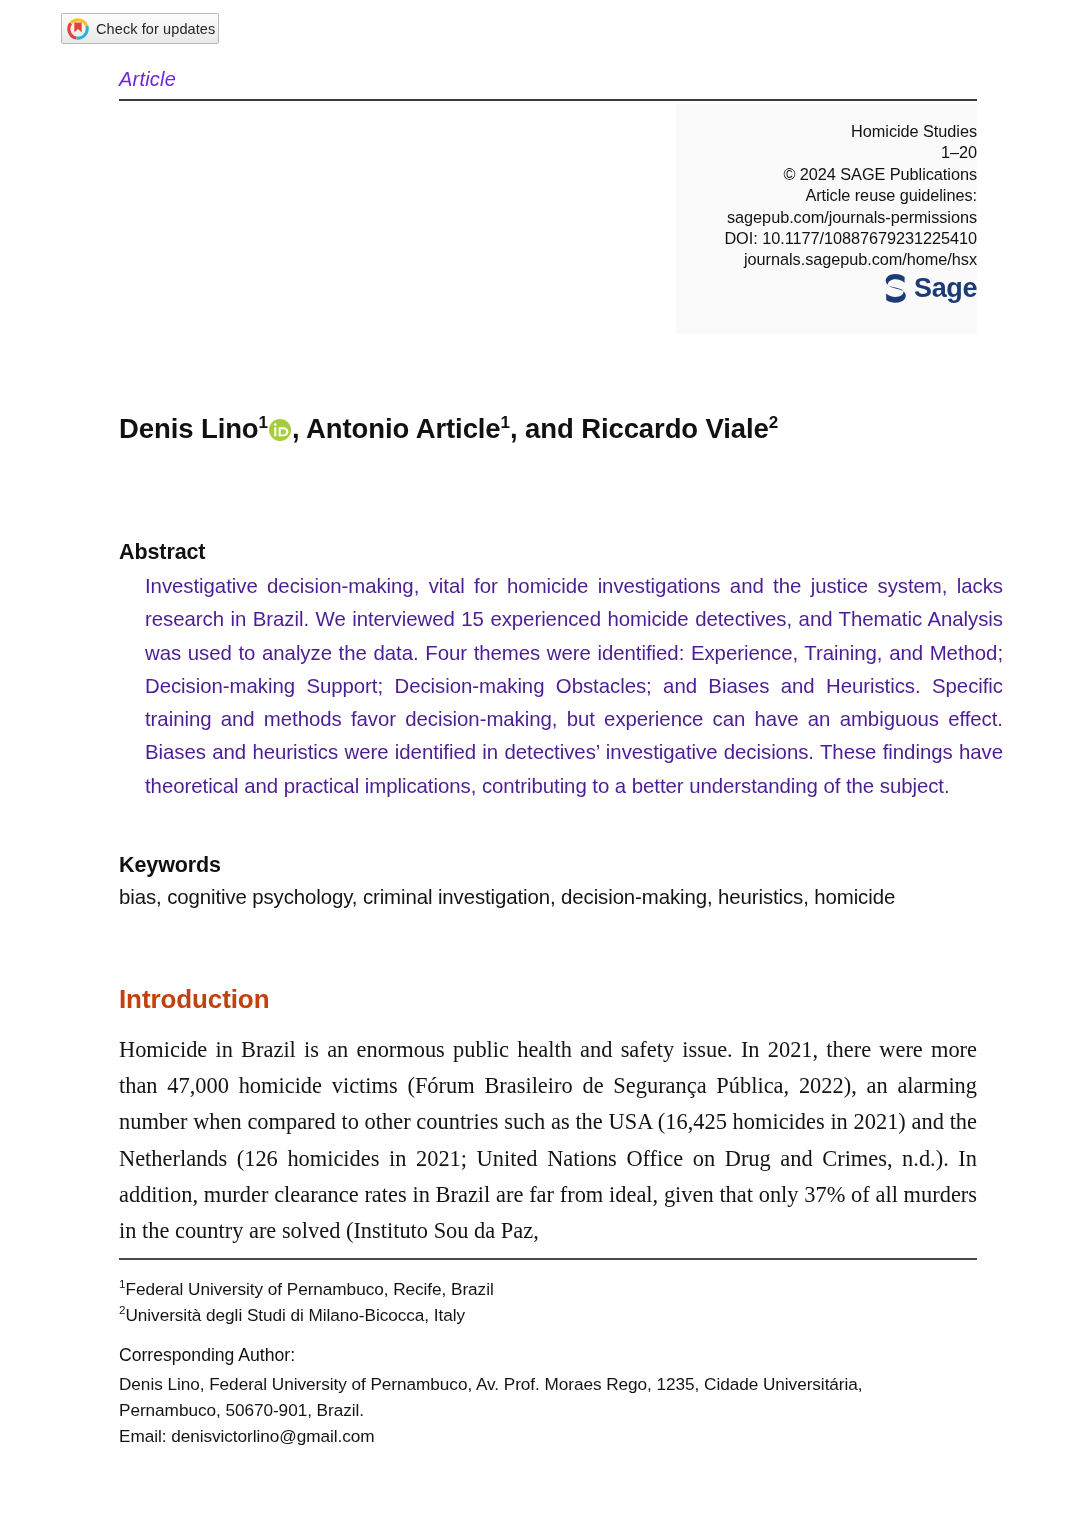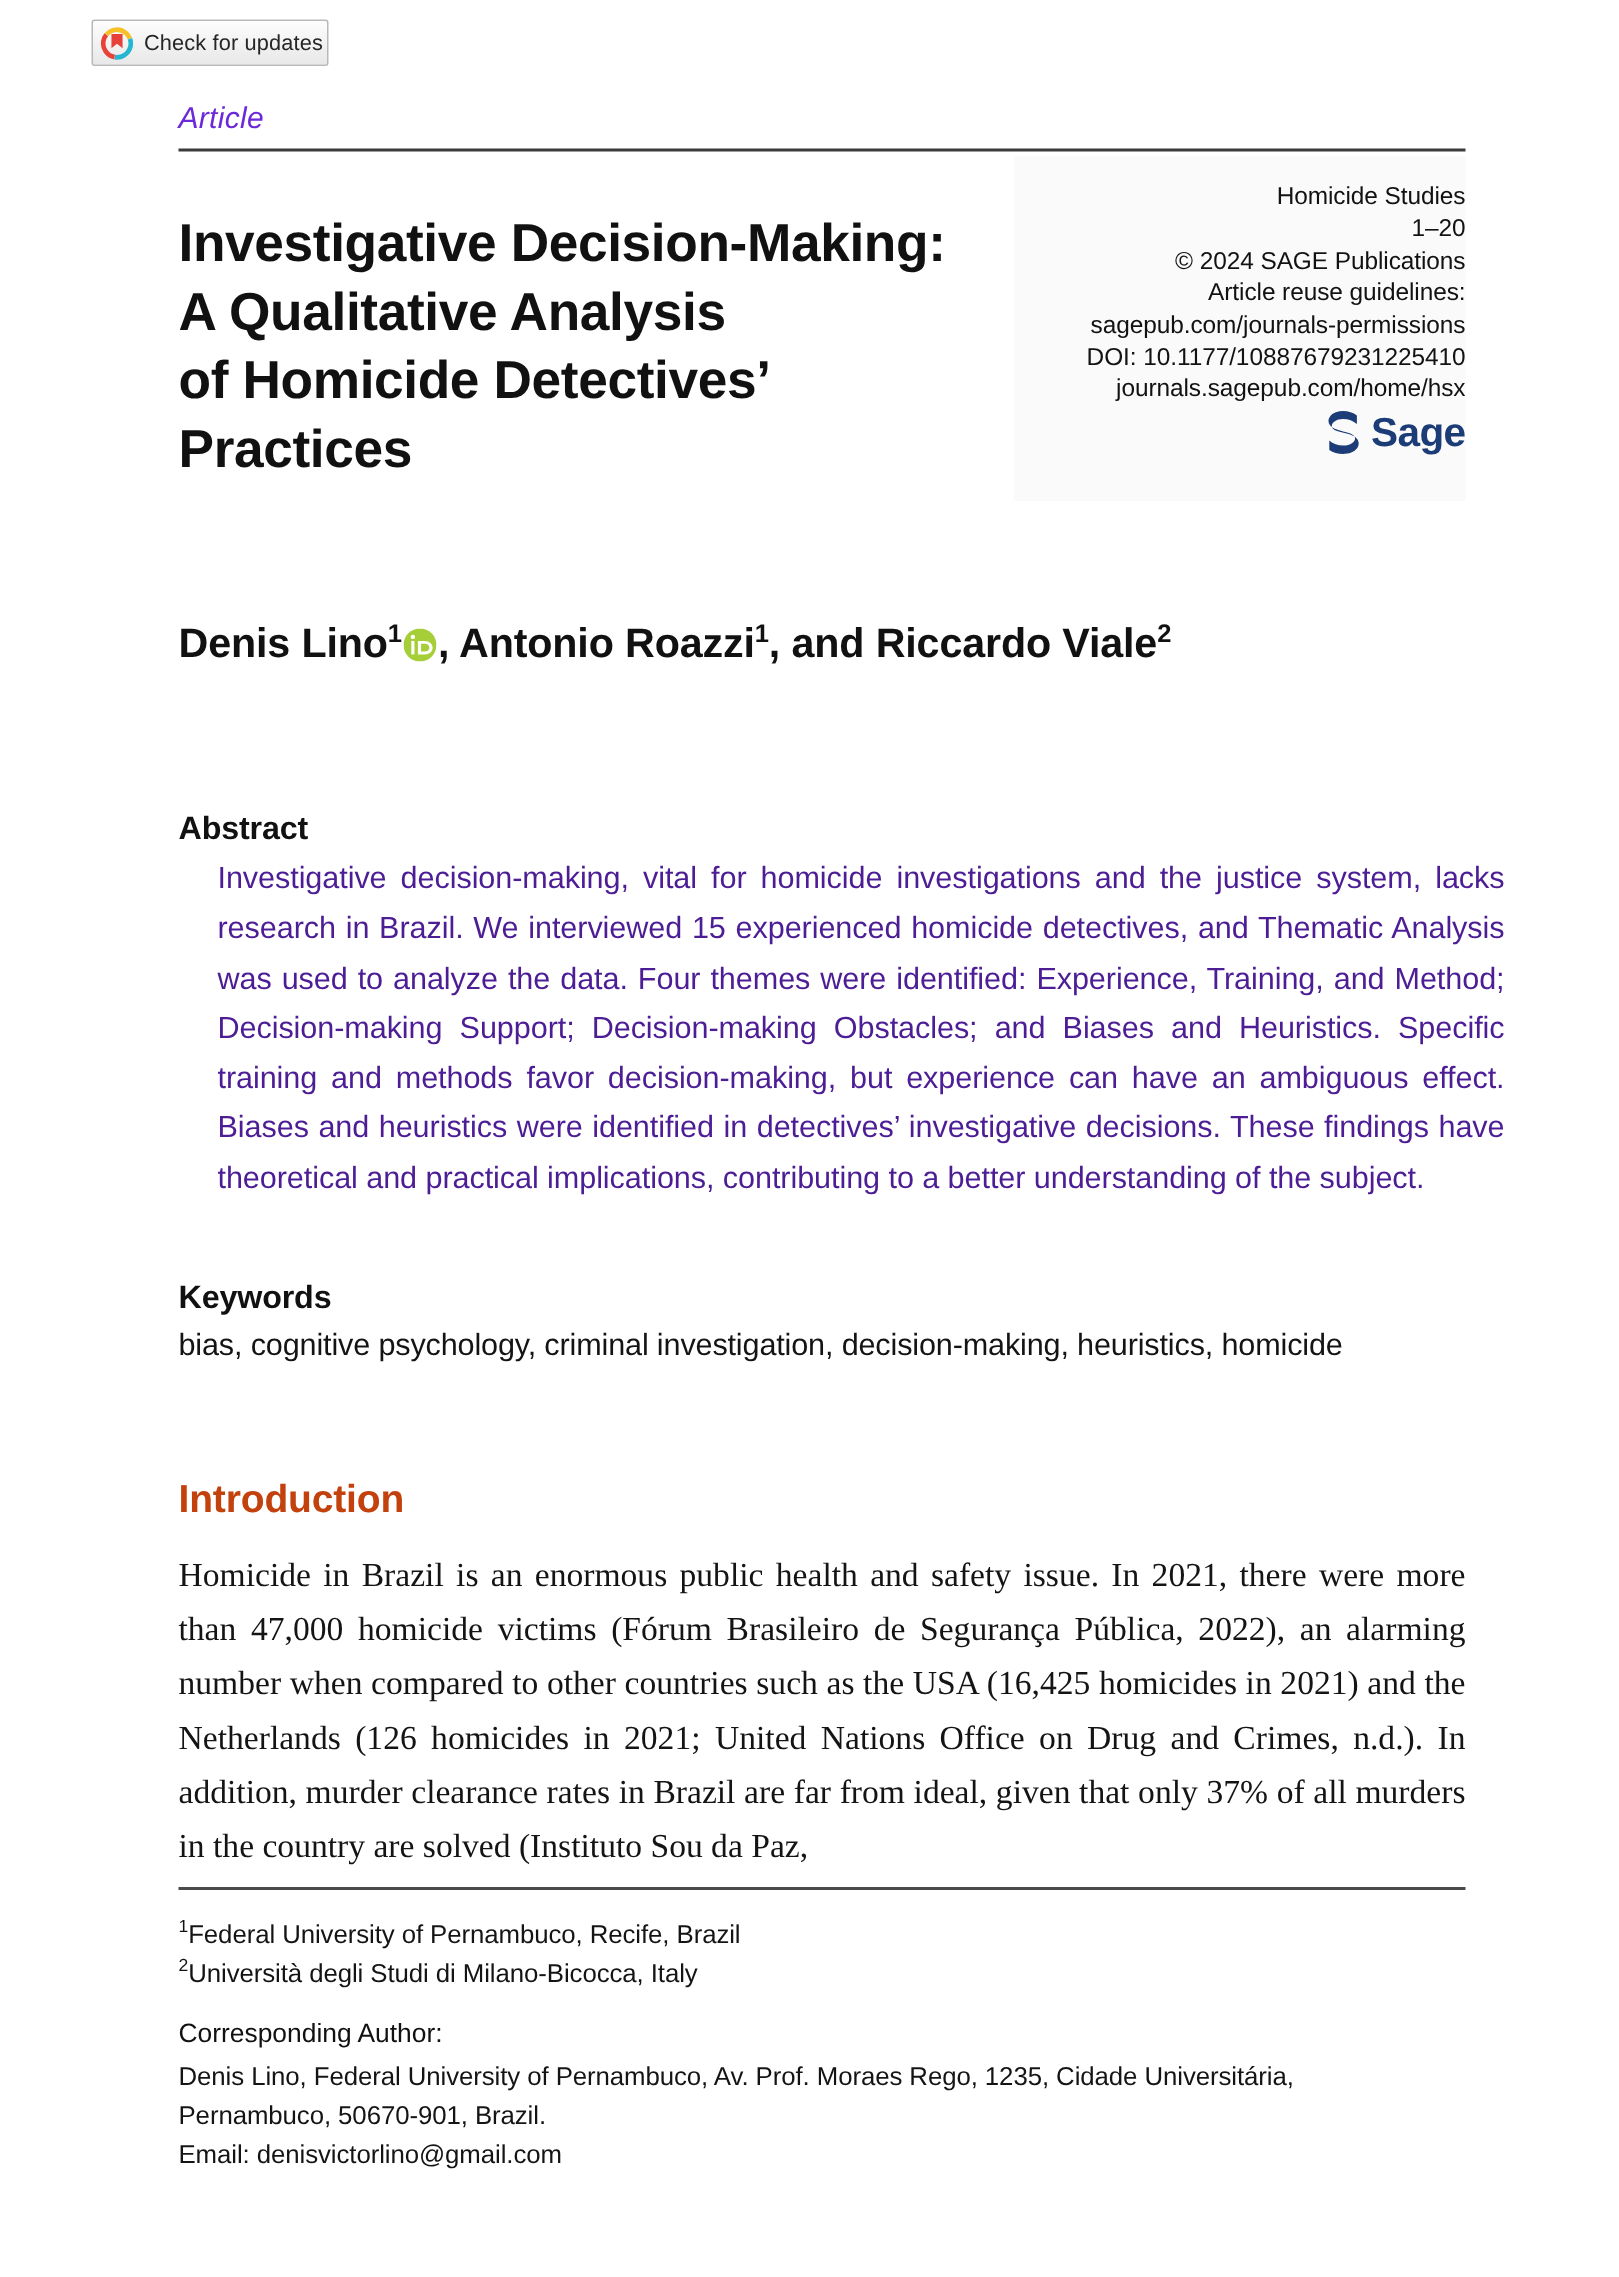--- a/index.html
+++ b/index.html
@@ -290,37 +290,31 @@
                  C6.3 12.7 9.6 13.7 13.4 14.6 C17.2 15.5 20.0 16.3 21.0 18.0
                  C22.2 20.0 20.4 22.6 16.8 23.6 C12.6 24.8 7.4 23.6 4.2 20.6
                  L4.2 27.0 C8.0 29.7 14.3 30.5 18.8 28.7 C23.4 26.9 25.2 22.6 22.6 19.5
                  C20.8 17.3 17.4 16.4 13.7 15.5 C10.0 14.6 7.2 13.8 6.2 12.1
                  C5.1 10.2 6.9 7.7 10.4 6.7 C14.4 5.6 19.5 6.8 22.6 9.7 Z" fill="#1b3c76"></path>
       </svg>
       <span class="sage-word">Sage</span>
     </div>
   </div>
 
-  <div class="title">
-    <div>Investigative Decision-Making:</div>
-    <div>A Qualitative Analysis</div>
-    <div>of Homicide Detectives’</div>
-    <div>Practices</div>
-  </div>
 
   <div class="authors">
     <span>Denis Lino</span><sup>1</sup><span class="orcid-icon">
       <svg width="22" height="22" viewBox="0 0 22 22" xmlns="http://www.w3.org/2000/svg">
         <circle cx="11" cy="11" r="11" fill="#a6ce39"></circle>
         <rect x="5.2" y="8.3" width="2.1" height="9.0" fill="#ffffff"></rect>
         <circle cx="6.25" cy="5.6" r="1.45" fill="#ffffff"></circle>
         <path d="M9.6 8.3 h4.6 c3.1 0 5.2 2.0 5.2 4.5 c0 2.5 -2.1 4.5 -5.2 4.5 h-4.6 z
                  M11.7 10.2 v5.2 h2.3 c2.0 0 3.2 -1.1 3.2 -2.6 c0 -1.5 -1.2 -2.6 -3.2 -2.6 z" fill="#ffffff"></path>
       </svg>
-    </span><span>, </span><span>Antonio Roazzi</span><sup>1</sup><span>, and </span><span>Riccardo Viale</span><sup>2</sup>
+    </span><span>, </span><span>Antonio Article</span><sup>1</sup><span>, and </span><span>Riccardo Viale</span><sup>2</sup>
   </div>
 
   <div class="sect-head abstract-head">Abstract</div>
   <div class="abstract-body">Investigative decision-making, vital for homicide investigations and the justice system, lacks research in Brazil. We interviewed 15 experienced homicide detectives, and Thematic Analysis was used to analyze the data. Four themes were identified: Experience, Training, and Method; Decision-making Support; Decision-making Obstacles; and Biases and Heuristics. Specific training and methods favor decision-making, but experience can have an ambiguous effect. Biases and heuristics were identified in detectives’ investigative decisions. These findings have theoretical and practical implications, contributing to a better understanding of the subject.</div>
 
   <div class="sect-head keywords-head">Keywords</div>
   <div class="keywords-body">bias, cognitive psychology, criminal investigation, decision-making, heuristics, homicide</div>
 
   <div class="intro-head">Introduction</div>
   <div class="intro-body">Homicide in Brazil is an enormous public health and safety issue. In 2021, there were more than 47,000 homicide victims (Fórum Brasileiro de Segurança Pública, 2022), an alarming number when compared to other countries such as the USA (16,425 homicides in 2021) and the Netherlands (126 homicides in 2021; United Nations Office on Drug and Crimes, n.d.). In addition, murder clearance rates in Brazil are far from ideal, given that only 37% of all murders in the country are solved (Instituto Sou da Paz,</div>

